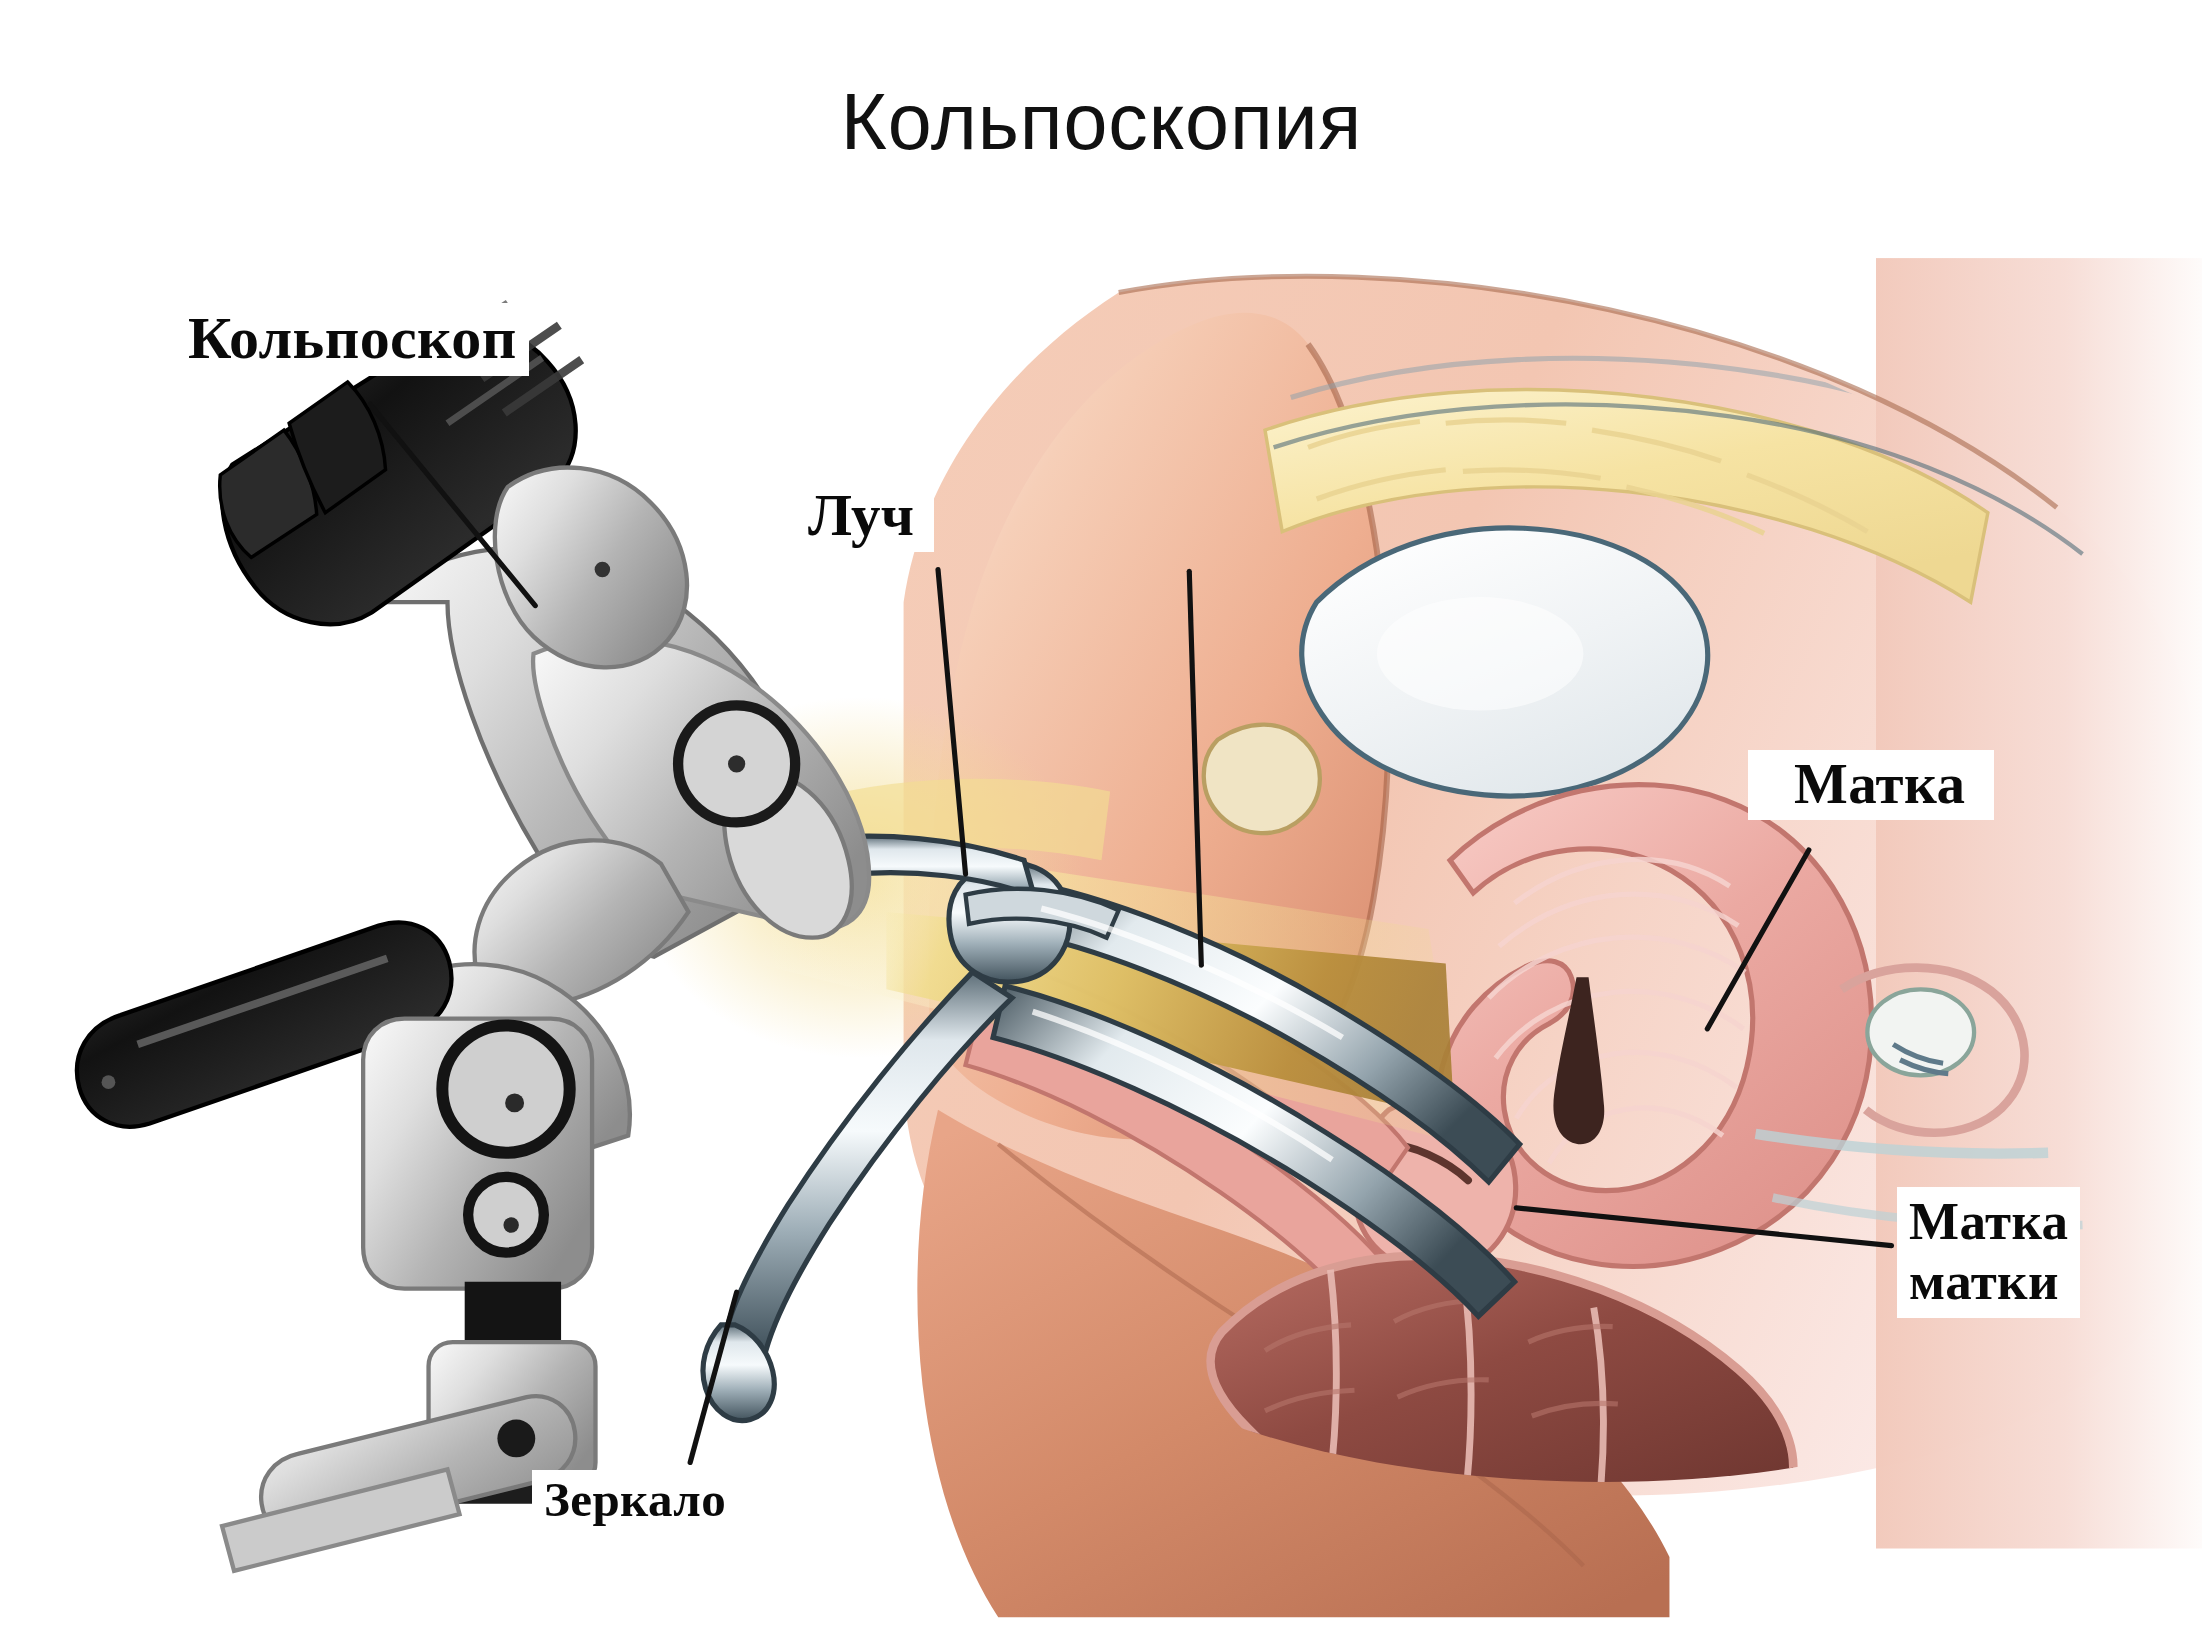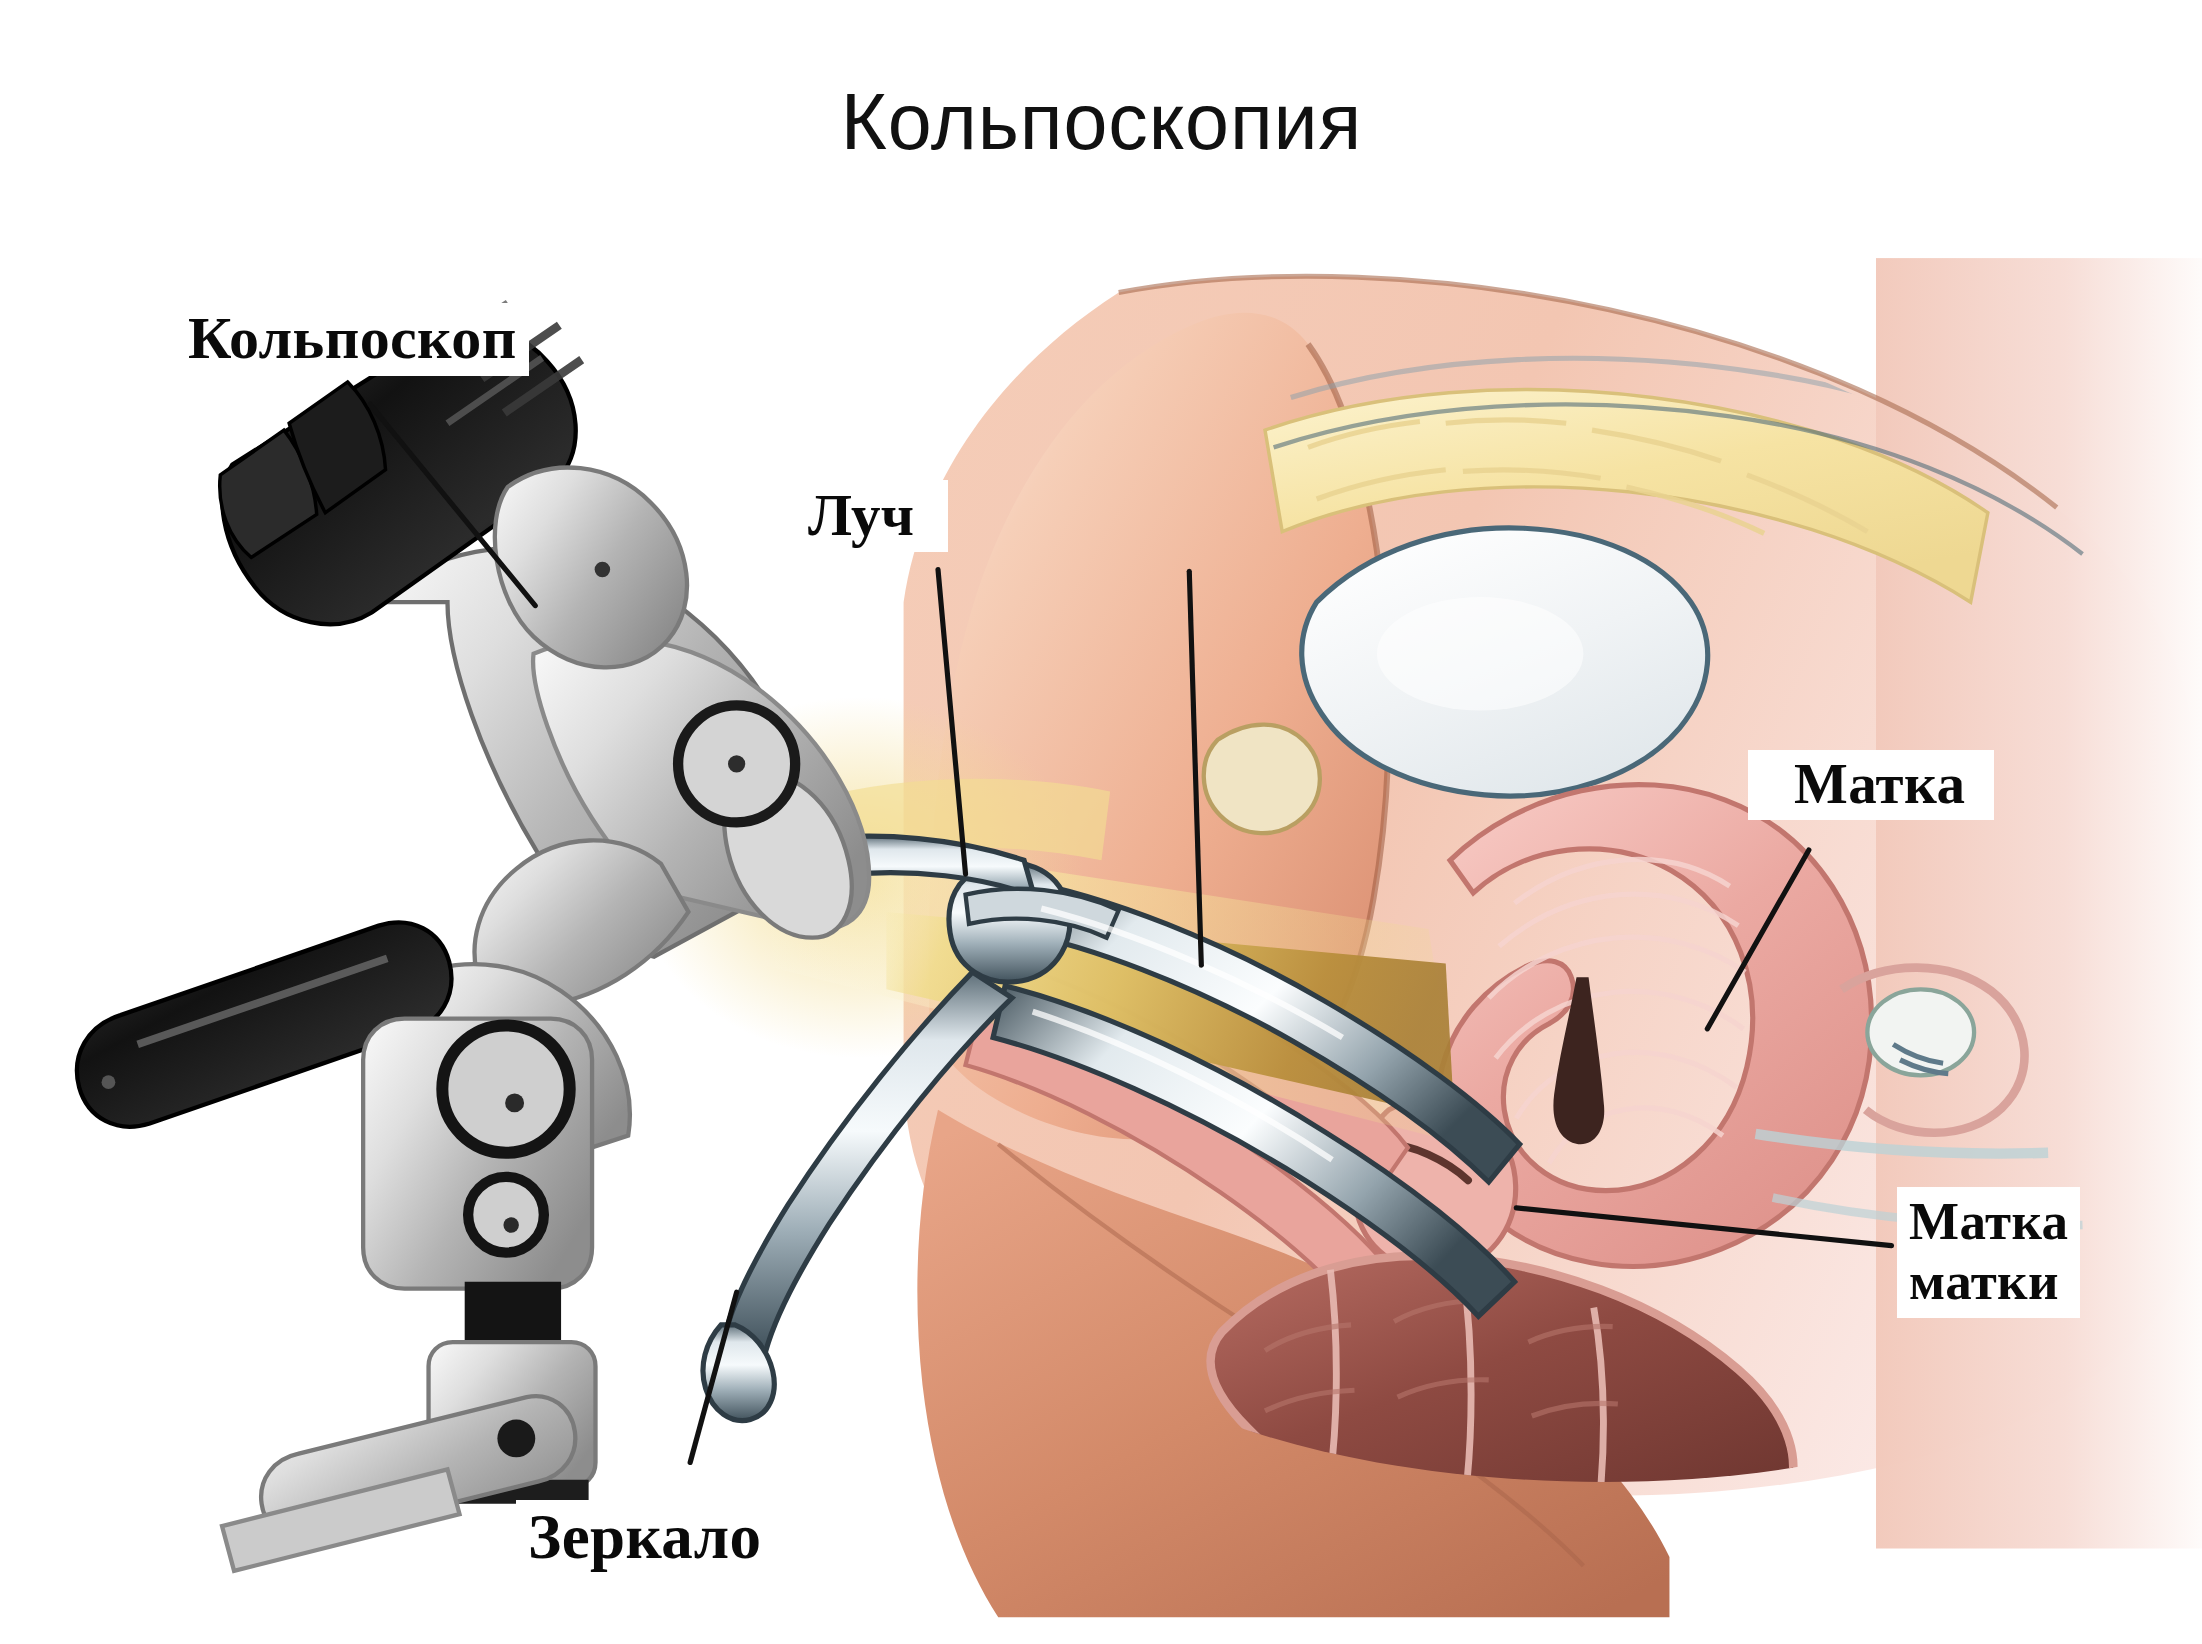--- a/index.html
+++ b/index.html
@@ -42,25 +42,25 @@
     top: 76px;
     width: 2203px;
     text-align: center;
     font-size: 79px;
     font-weight: normal;
     color: #111111;
     letter-spacing: 0.9px;
     z-index: 50;
   }
   .lbl-kolposkop { left: 176px; top: 303px; font-size: 60px; }
-  .lbl-luch      { left: 796px; top: 480px; font-size: 59px; padding-right: 34px; }
+  .lbl-luch      { left: 796px; top: 480px; font-size: 59px; padding-right: 20px; }
   .lbl-vlagalish { left: 1071px; top: 480px; font-size: 59px; }
   .lbl-matka     { left: 1748px; top: 750px; font-size: 57px; padding-right: 29px; padding-left: 46px; }
   .lbl-sheika    { left: 1897px; top: 1187px; font-size: 53px; line-height: 1.12; }
-  .lbl-zerkalo   { left: 516px; top: 1470px; font-size: 63px; margin-top: 30px; }
+  .lbl-zerkalo   { left: 532px; top: 1470px; font-size: 49px; }
 </style>
 </head>
 <body>
 
 <div id="stage">
 
   <div id="page-title">Кольпоскопия</div>
 
   <svg id="figure-svg" viewBox="0 0 2560 1911" preserveAspectRatio="none">
     <defs>

